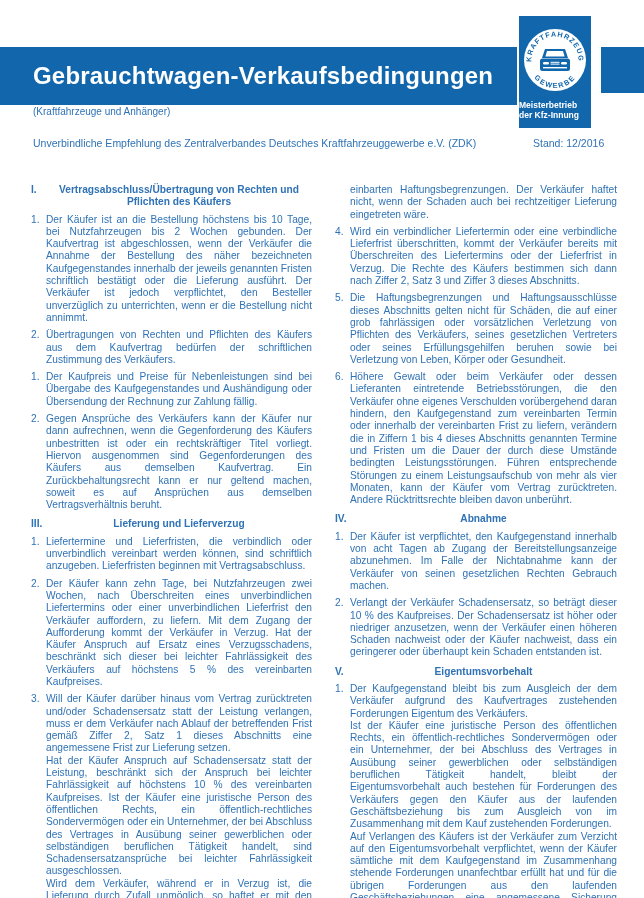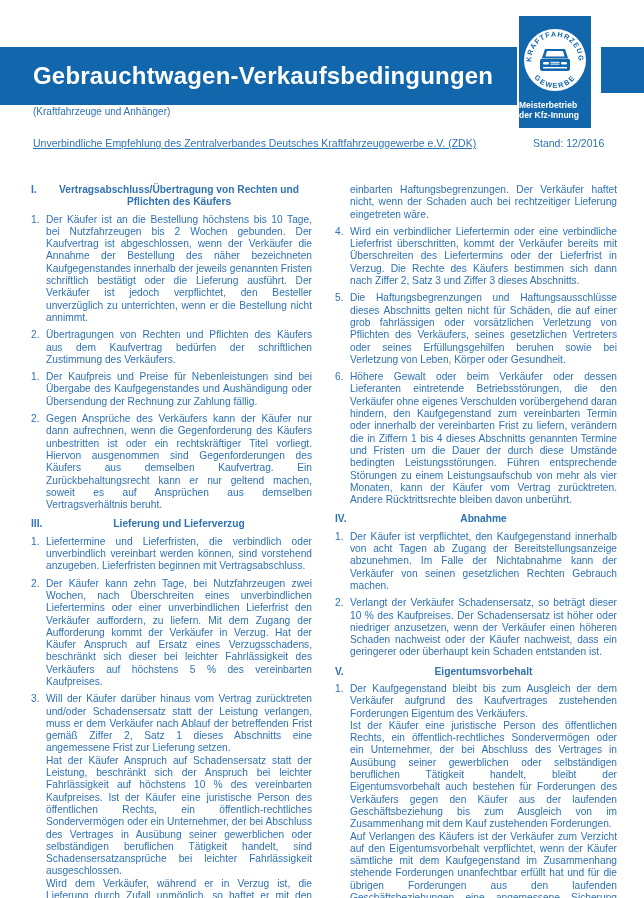--- a/index.html
+++ b/index.html
@@ -31,21 +31,21 @@
   .banner-stub{
     position:absolute;left:601px;top:47px;width:43px;height:46px;
     background:var(--blue-banner);
   }
   .subtitle{
     position:absolute;left:33px;top:106px;
     font-size:10px;color:var(--blue-text);
   }
   .info-row{
     position:absolute;left:33px;top:137px;width:580px;
-    font-size:10.5px;color:var(--blue-text);text-decoration:underline;
+    font-size:10.5px;color:var(--blue-text);
   }
   .stand{position:absolute;left:488px;top:0;margin-left:12px;}
 
   
   .logo{
     position:absolute;left:519px;top:16px;width:72px;height:112px;
     background:var(--blue-banner);
   }
   .logo svg{display:block;}
   .logo-caption{
@@ -137,21 +137,21 @@
         <div class="block item">
           <span class="num">2.</span>
           <p>Gegen Ansprüche des Verkäufers kann der Käufer nur dann aufrechnen, wenn die Gegenforderung des Käufers unbestritten ist oder ein rechtskräftiger Titel vorliegt. Hiervon ausgenommen sind Gegenforderungen des Käufers aus demselben Kaufvertrag. Ein Zurückbehaltungsrecht kann er nur geltend machen, soweit es auf Ansprüchen aus demselben Vertragsverhältnis beruht.</p>
         </div>
         <div class="block heading">
           <span class="num">III.</span>
           <p>Lieferung und Lieferverzug</p>
         </div>
         <div class="block item">
           <span class="num">1.</span>
-          <p>Liefertermine und Lieferfristen, die verbindlich oder unverbindlich vereinbart werden können, sind vorstehend anzugeben. Lieferfristen beginnen mit Vertragsabschluss.</p>
+          <p>Liefertermine und Lieferfristen, die verbindlich oder unverbindlich vereinbart werden können, sind schriftlich anzugeben. Lieferfristen beginnen mit Vertragsabschluss.</p>
         </div>
         <div class="block item">
           <span class="num">2.</span>
           <p>Der Käufer kann zehn Tage, bei Nutzfahrzeugen zwei Wochen, nach Überschreiten eines unverbindlichen Liefertermins oder einer unverbindlichen Lieferfrist den Verkäufer auffordern, zu liefern. Mit dem Zugang der Aufforderung kommt der Verkäufer in Verzug. Hat der Käufer Anspruch auf Ersatz eines Verzugsschadens, beschränkt sich dieser bei leichter Fahrlässigkeit des Verkäufers auf höchstens 5 % des vereinbarten Kaufpreises.</p>
         </div>
         <div class="block item">
           <span class="num">3.</span>
           <p>Will der Käufer darüber hinaus vom Vertrag zurücktreten und/oder Schadensersatz statt der Leistung verlangen, muss er dem Verkäufer nach Ablauf der betreffenden Frist gemäß Ziffer 2, Satz 1 dieses Abschnitts eine angemessene Frist zur Lieferung setzen.</p>
           <p>Hat der Käufer Anspruch auf Schadensersatz statt der Leistung, beschränkt sich der Anspruch bei leichter Fahrlässigkeit auf höchstens 10 % des vereinbarten Kaufpreises. Ist der Käufer eine juristische Person des öffentlichen Rechts, ein öffentlich-rechtliches Sondervermögen oder ein Unternehmer, der bei Abschluss des Vertrages in Ausübung seiner gewerblichen oder selbständigen beruflichen Tätigkeit handelt, sind Schadensersatzansprüche bei leichter Fahrlässigkeit ausgeschlossen.</p>
           <p>Wird dem Verkäufer, während er in Verzug ist, die Lieferung durch Zufall unmöglich, so haftet er mit den vorstehend ver-</p>

